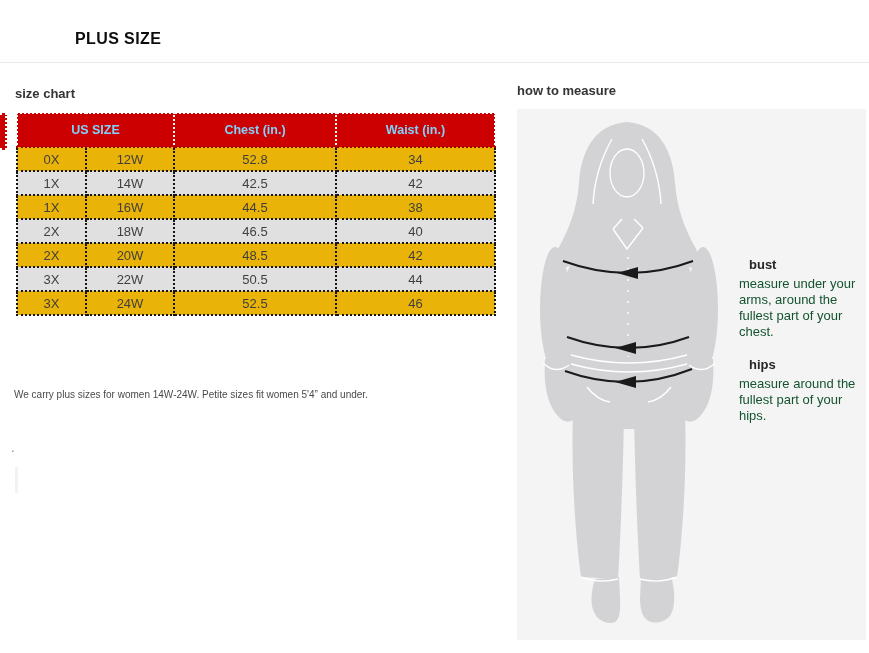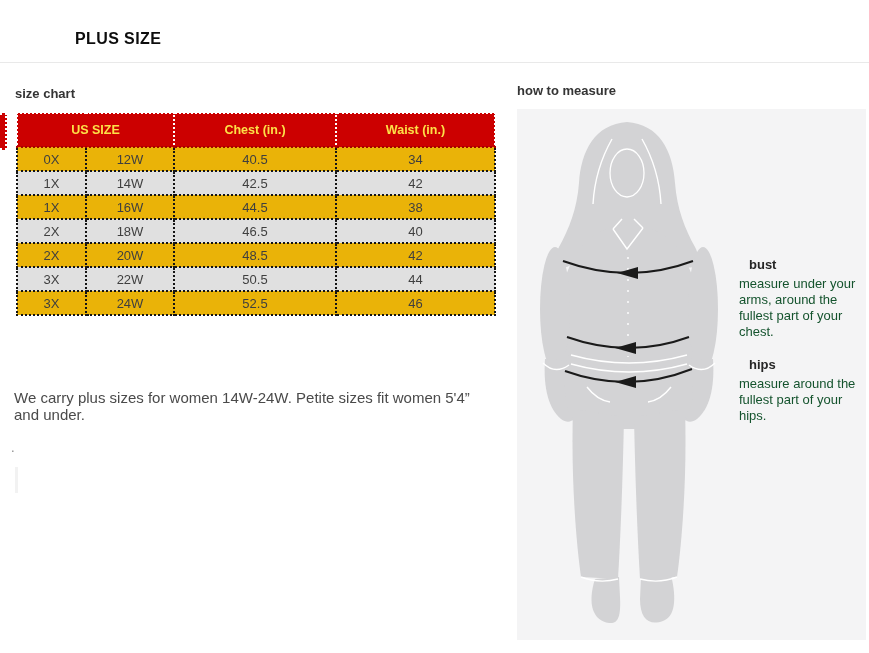--- a/index.html
+++ b/index.html
@@ -16,26 +16,26 @@
   .how-to-measure-heading { left:517px; top:71px; }
 
   
   .edge-fragment { position:absolute; left:0; top:101px; width:7px; height:37px;
                    background:#cc0000; border-right:2px dotted #fff; border-top:2px dotted #fff;
                    border-bottom:2px dotted #fff; }
 
   table.size-chart { position:absolute; left:16px; top:100px; width:478px;
                      border-collapse:collapse; table-layout:fixed;
                      font-size:13px; color:#3f3f3f; text-align:center; }
-  table.size-chart th { background:#cc0000; color:#fde047; font-size:12.5px; font-weight:bold;
+  table.size-chart th { background:#cc0000; color:#7dd3fc; font-size:12.5px; font-weight:bold;
                         height:34px; border:2px dotted #fff; border-bottom:2px dotted #a40000; }
   table.size-chart td { height:24px; border:2px dotted #141414; background:#eab308; }
   table.size-chart tr.alt td { background:#e0e0e0; }
 
-  .note { position:absolute; left:14px; top:377px; width:480px; font-size:15px; color:#4a4a4a; }
+  .note { position:absolute; left:14px; top:377px; width:480px; font-size:10px; color:#4a4a4a; }
   .stray-dot { position:absolute; left:11px; top:428px; font-size:13px; color:#8a8a8a; }
   .stray-faint-mark { position:absolute; left:15px; top:455px; width:3px; height:26px; background:#f2f2f2; }
 
   .measure-panel { position:absolute; left:517px; top:97px; width:349px; height:531px;
                    background:#f4f4f5; }
   .figure-svg { position:absolute; left:0; top:0; }
 
   .measure-texts { position:absolute; left:222px; top:148px; width:120px; }
   .measure-block { margin-bottom:17px; }
   .measure-label { font-size:13px; font-weight:bold; color:#262626; margin-bottom:4px;padding-left:10px; }
@@ -65,21 +65,21 @@
         <tr>
           <th colspan="2">US SIZE</th>
           <th>Chest (in.)</th>
           <th>Waist (in.)</th>
         </tr>
       </thead>
       <tbody>
           <tr>
             <td>0X</td>
             <td>12W</td>
-            <td>40.5</td>
+            <td>52.8</td>
             <td>34</td>
           </tr>
           <tr class="alt">
             <td>1X</td>
             <td>14W</td>
             <td>42.5</td>
             <td>42</td>
           </tr>
           <tr>
             <td>1X</td>

